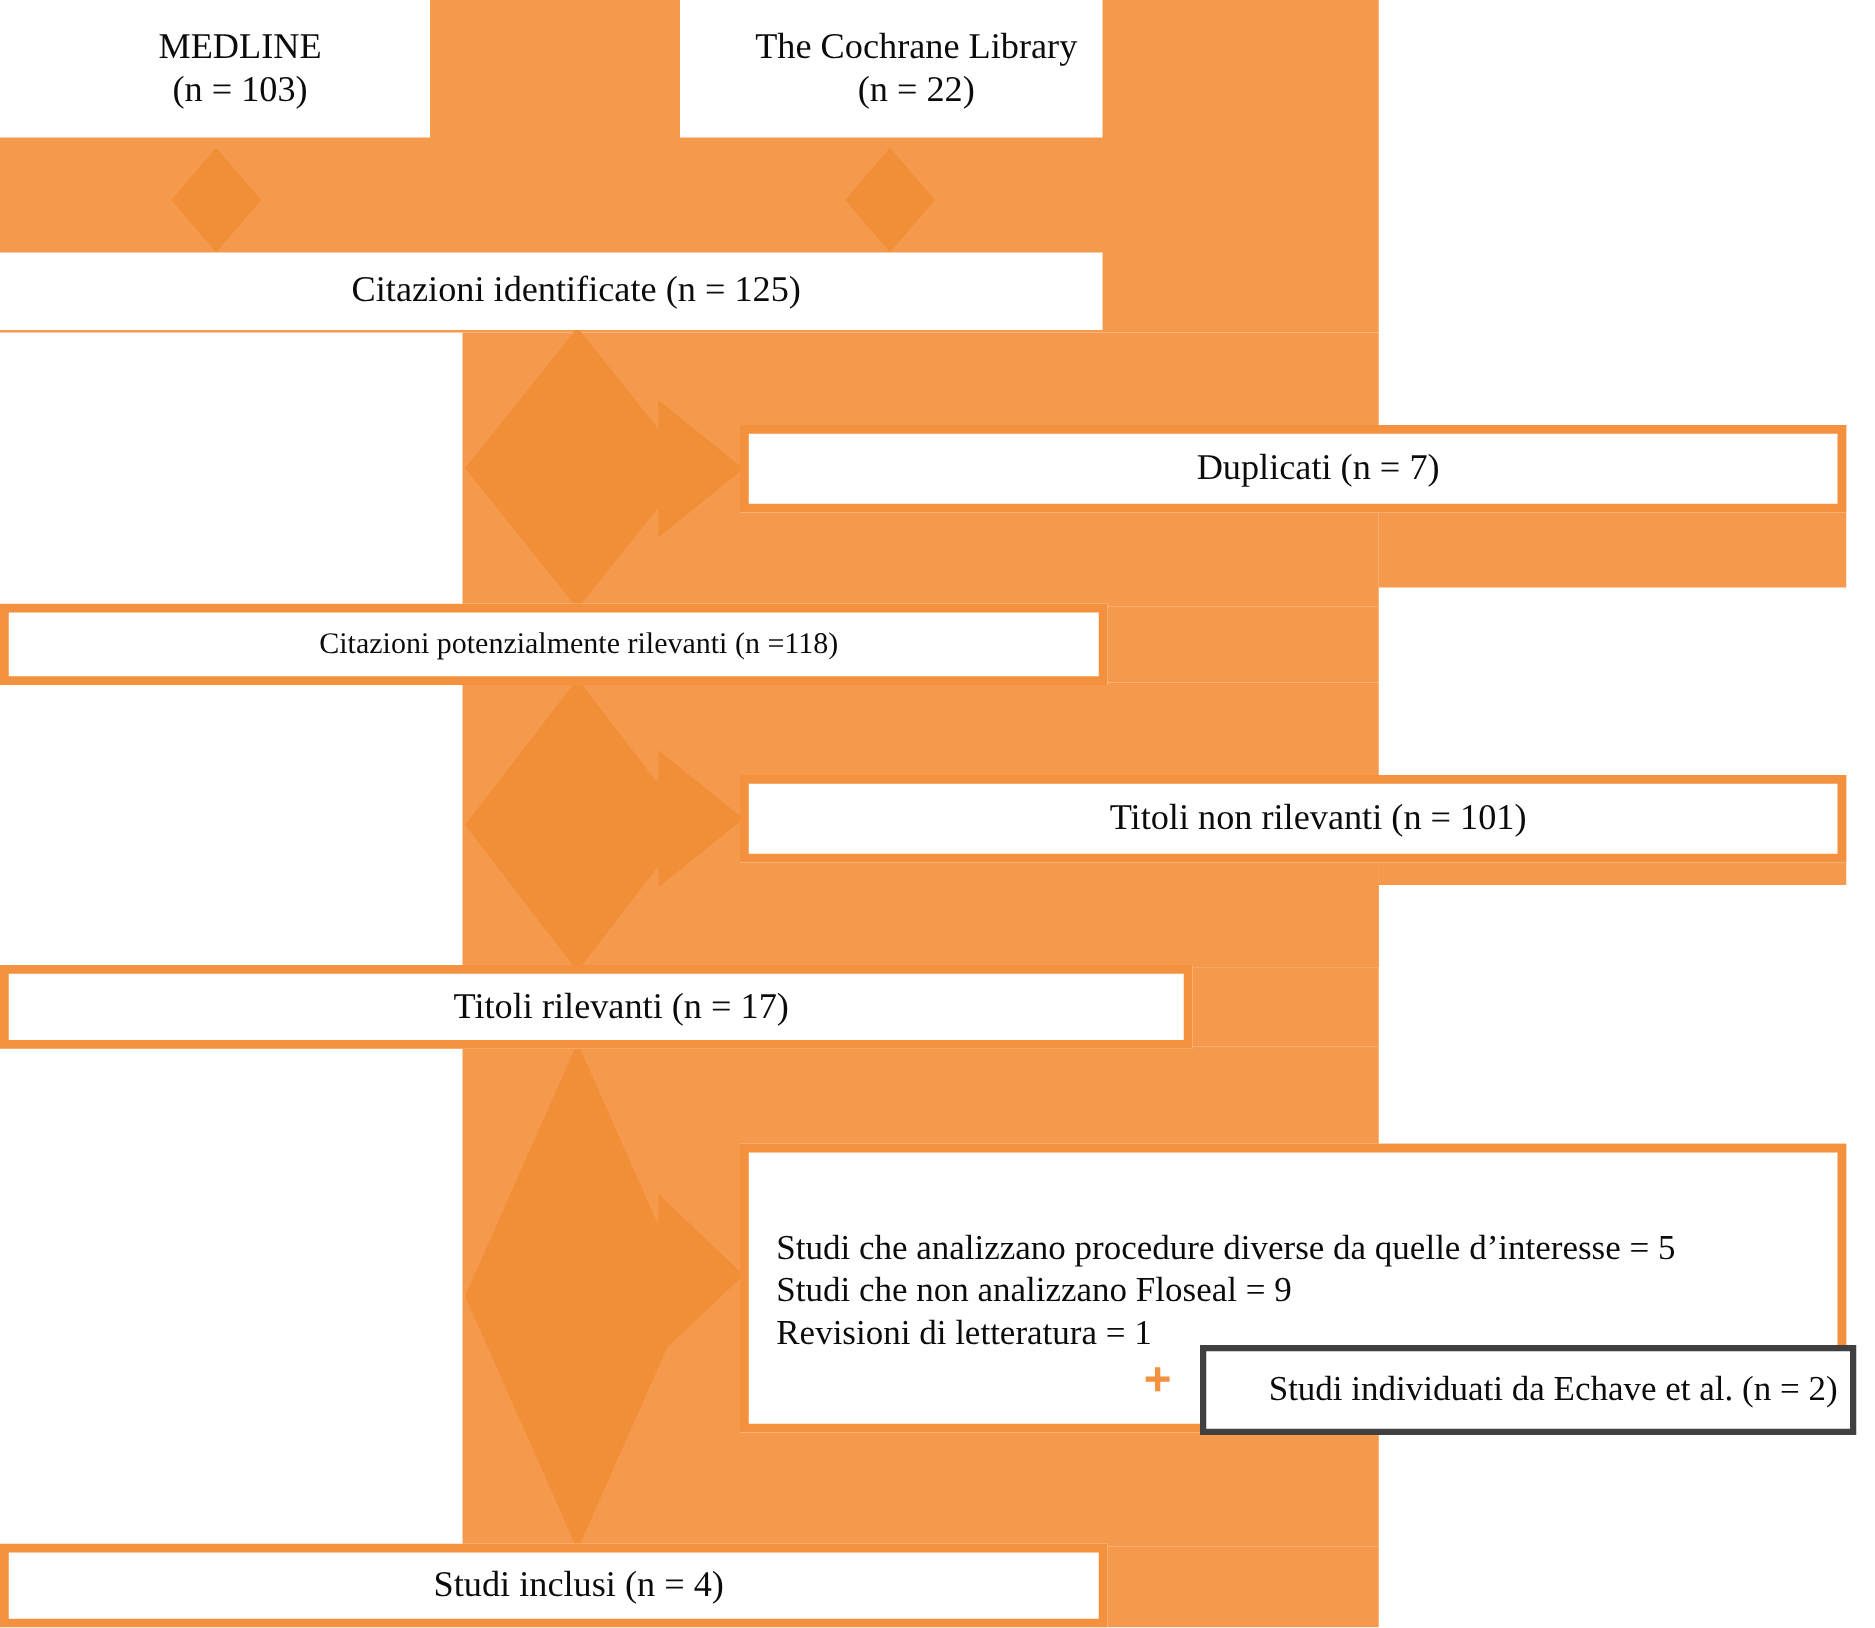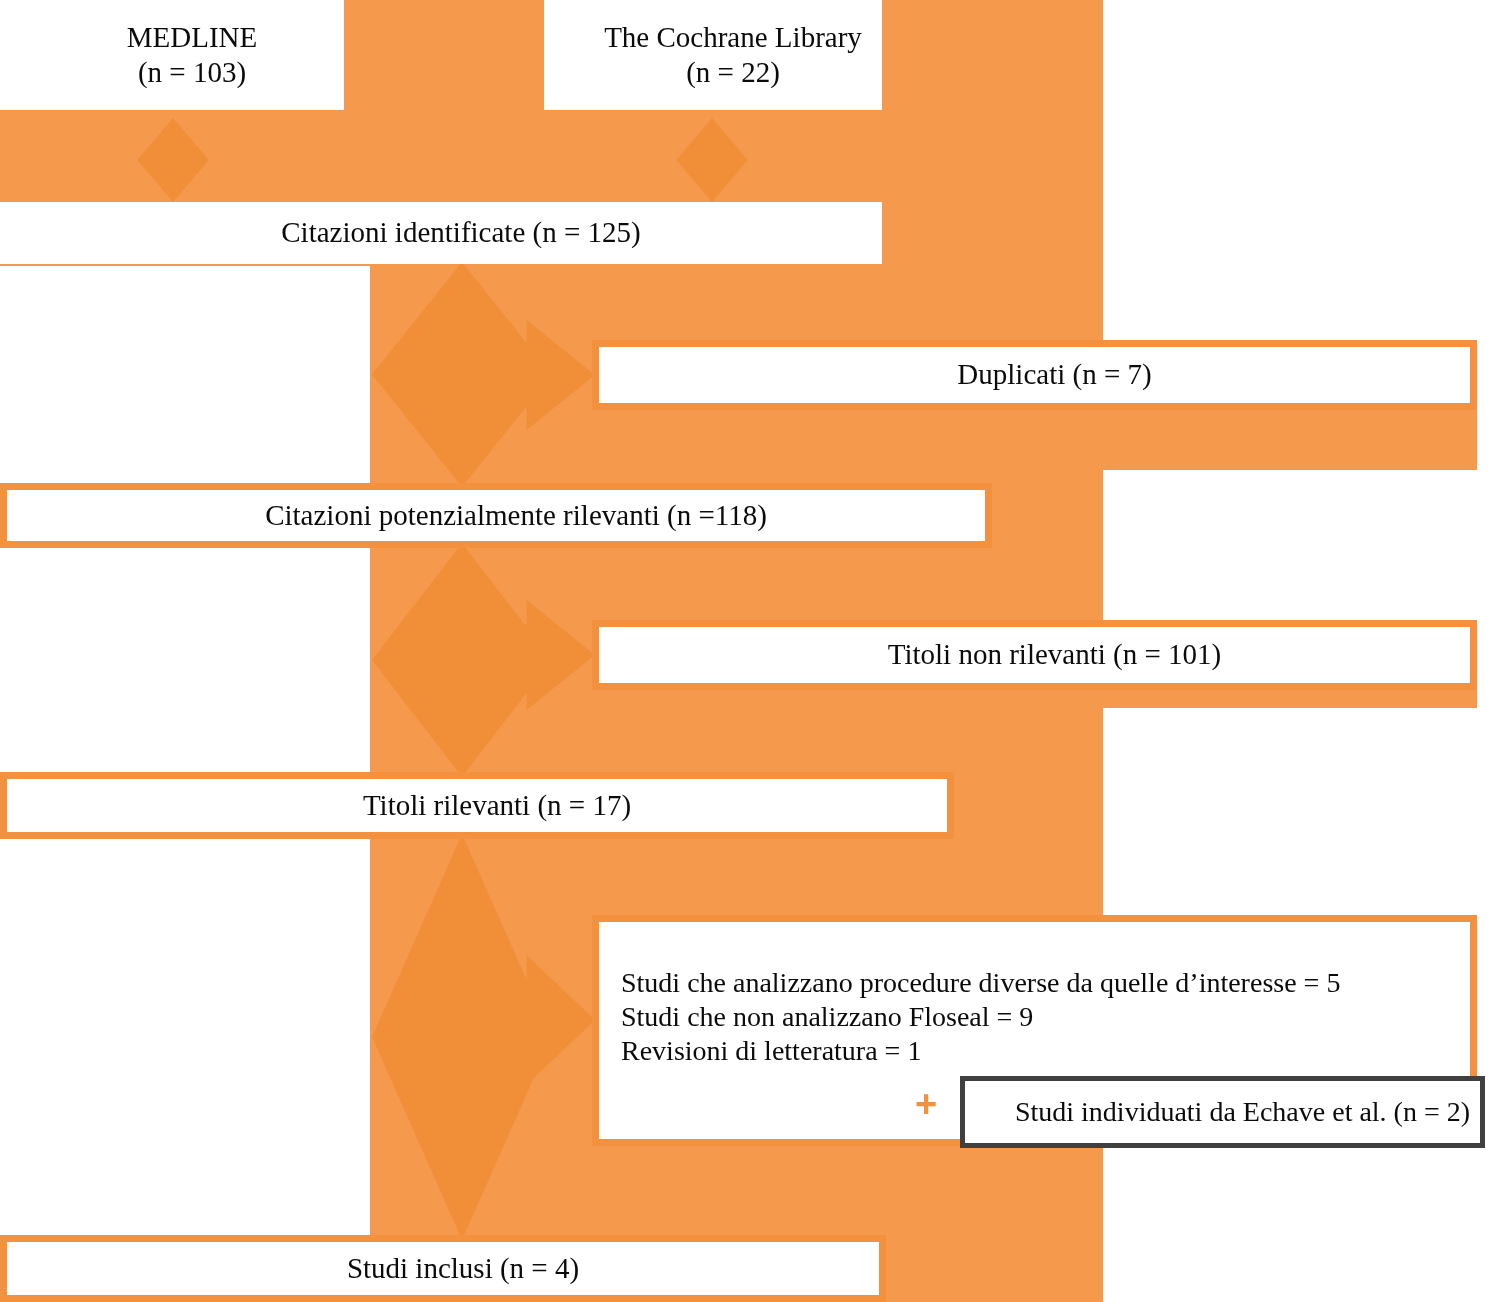--- a/index.html
+++ b/index.html
@@ -120,33 +120,33 @@
   </div>
 
   <div class="box center" style="left:0px; top:202px; width:882px; height:62px; font-size:29px;text-align:center;">
     <span class="txt">Citazioni identificate (n = 125)</span>
   </div>
 
   <div class="box center fr" style="left:592px; top:340px; width:885px; height:70px; font-size:29px;text-align:center;">
     <span class="txt">Duplicati (n = 7)</span>
   </div>
 
-  <div class="box center fr" style="left:0px; top:483px; width:992px; height:65px; font-size:29px;">
+  <div class="box center fr" style="left:0px; top:483px; width:886px; height:65px; font-size:24px;">
     <span class="txt">Citazioni potenzialmente rilevanti (n =118)</span>
   </div>
 
   <div class="box center fr" style="left:592px; top:620px; width:885px; height:70px; font-size:29px;">
     <span class="txt">Titoli non rilevanti (n = 101)</span>
   </div>
 
   <div class="box center fr" style="left:0px; top:772px; width:954px; height:67px; font-size:29px;">
     <span class="txt">Titoli rilevanti (n = 17)</span>
   </div>
 
-  <div class="box left fr" style="left:592px; top:915px; width:885px; height:231px; font-size:28px; padding-left:22px; align-items:flex-start; padding-top:44px;">
+  <div class="box left fr" style="left:592px; top:915px; width:885px; height:231px; font-size:28px; padding-left:22px; align-items:flex-start; padding-top:60px;">
     <span class="txt">Studi che analizzano procedure diverse da quelle d’interesse = 5
 Studi che non analizzano Floseal = 9
 Revisioni di letteratura = 1</span>
   </div>
 
   <div class="plus" style="left:915px; top:1085px; font-size:38px;">+</div>
 
   <div class="box center fr-thin" style="left:960px; top:1076px; width:525px; height:72px; font-size:28px; background:#ffffff;">
     <span class="txt">Studi individuati da Echave et al. (n = 2)</span>
   </div>

